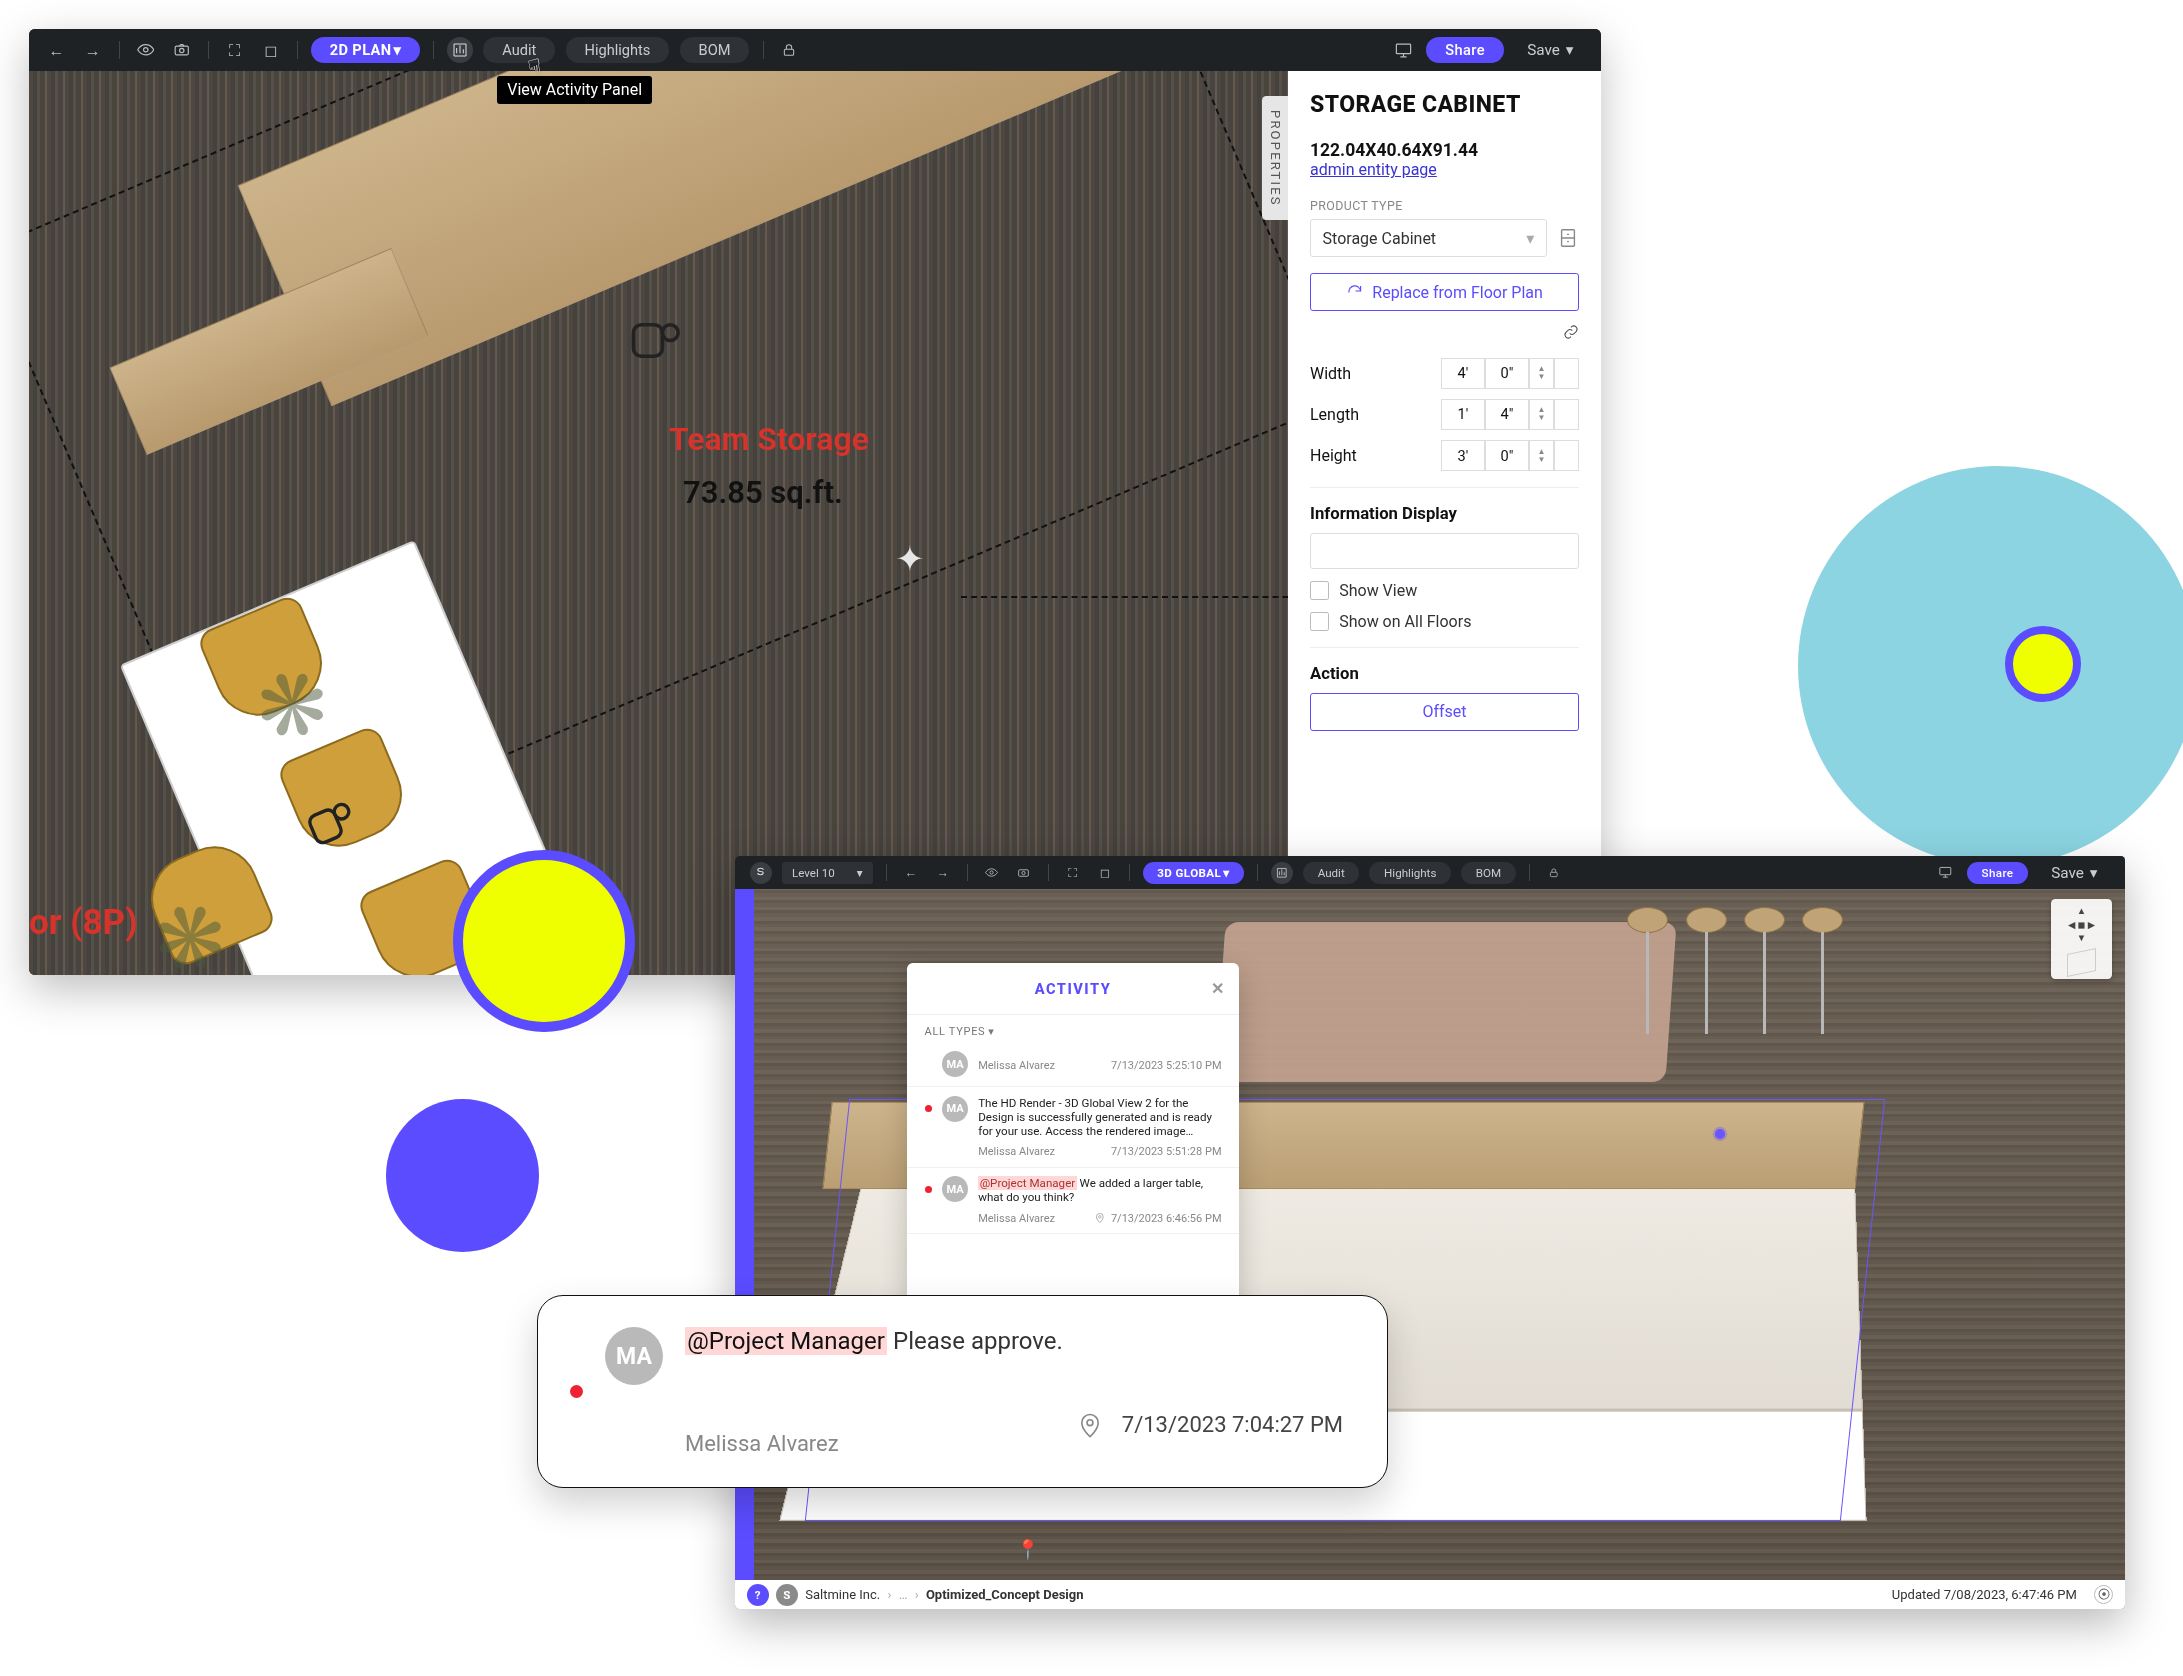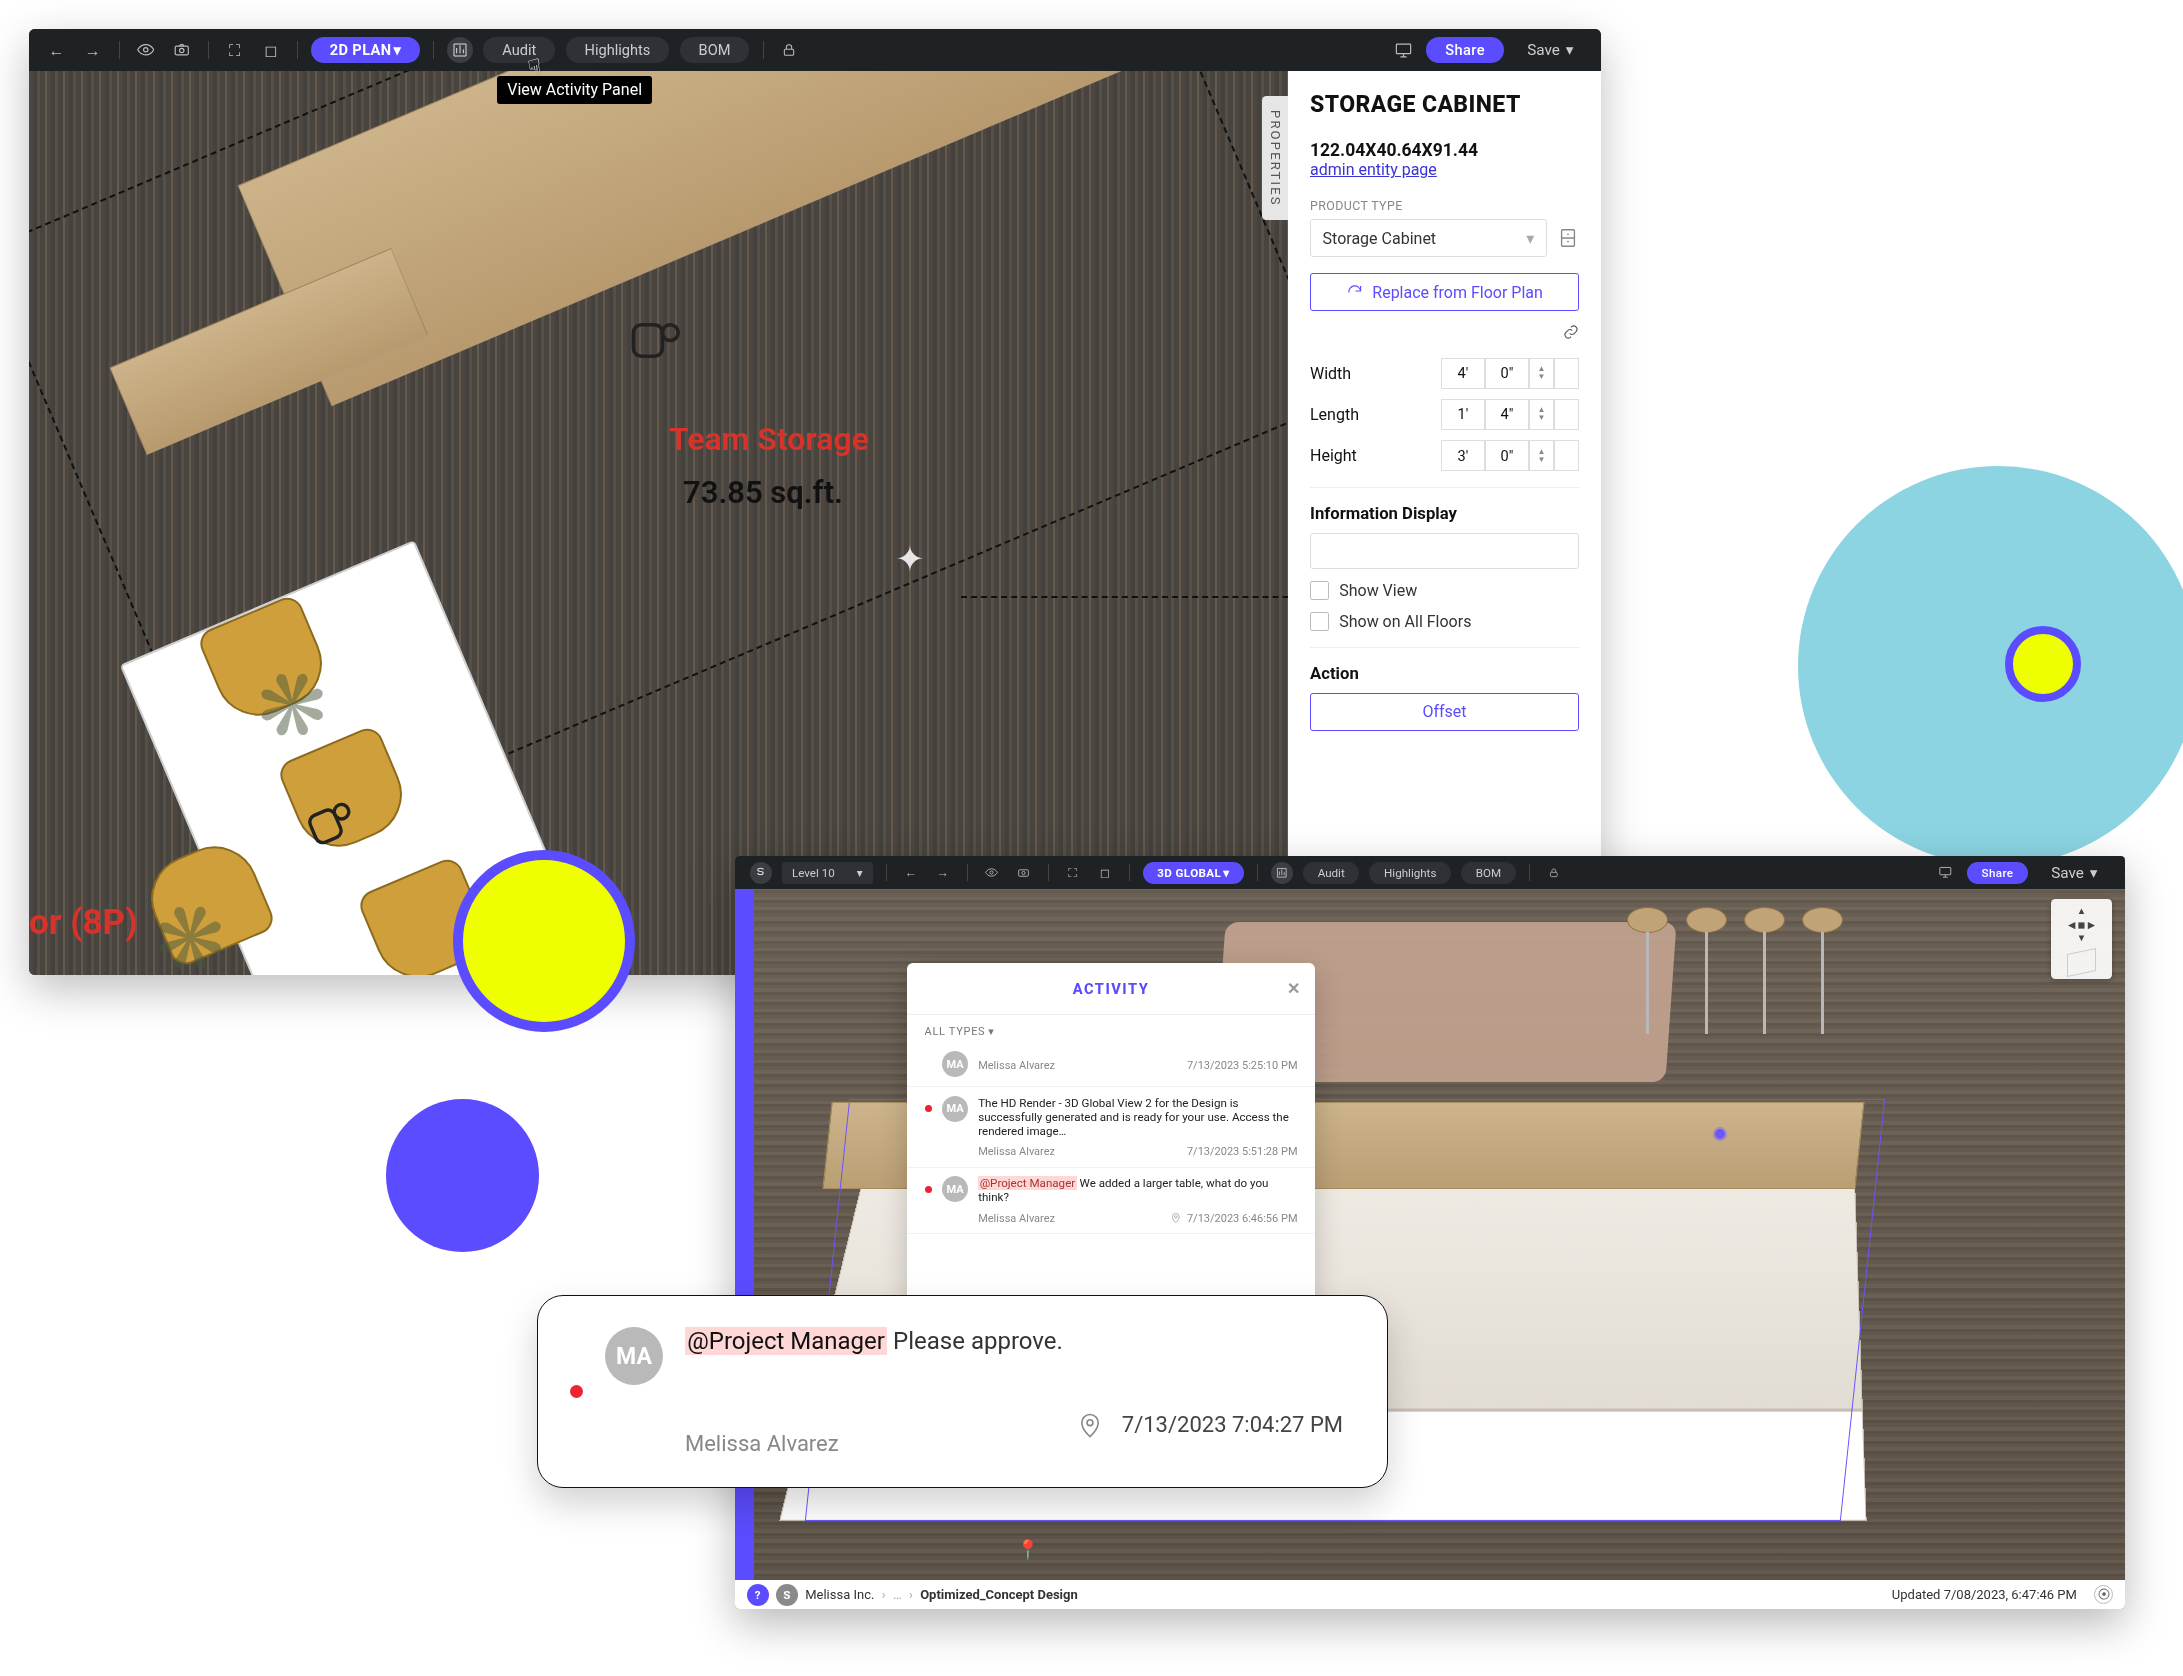--- a/index.html
+++ b/index.html
@@ -75,21 +75,21 @@
   .scene-cabinet { position:absolute; left:73px; top:247px; width:1033px; height:378px; background:linear-gradient(#f1ede6,#dcd6cc); transform:skewX(-6deg) perspective(655px) rotateX(10deg); border:0.7px solid #c1b9ad; box-shadow: inset 0 -102px 0 #fff, inset 0 -105px 0 #c7bfb4; }
   .scene-top  { position:absolute; left:73px; top:213px; width:1033px; height:87px; background:linear-gradient(#cdb48c,#ba9f74); transform:skewX(-6deg); border:0.7px solid #a88c5c; }
   .scene-sel  { position:absolute; left:73px; top:210px; width:1036px; height:422px; border:1.5px solid #6a55ff; transform:skewX(-6deg); pointer-events:none; }
   .scene-sofa { position:absolute; left:466px; top:33px; width:451px; height:160px; background:#c7a592; border-radius:13px; transform:skewX(-4deg); opacity:.88; }
   .scene-stool{ position:absolute; top:17.5px; width:41px; height:131px; }
   .scene-stool .seat{ width:41px;height:26px;border-radius:50%;background:#c0a377;border:1.5px solid #8e7248; }
   .scene-stool .leg{ position:absolute;left:19px;top:25px;width:2.9px;height:102px;background:#b8b8b8; }
   .scene-floor{ position:absolute; inset:0; background:repeating-linear-gradient(0deg,#5c5248 0 3.6px,#524a40 3.6px 6.5px,#665c50 6.5px 10.2px); opacity:.7; }
 
   
-  .activity { position:absolute; left:153px; top:74px; width:408px; height:451px; background:#fff; border-radius:5.8px; box-shadow:0 10.2px 29px rgba(0,0,0,.2); overflow:hidden; }
+  .activity { position:absolute; left:153px; top:74px; width:332px; height:451px; background:#fff; border-radius:5.8px; box-shadow:0 10.2px 29px rgba(0,0,0,.2); overflow:hidden; }
   .activity .hdr { height:52px; display:flex; align-items:center; justify-content:center; color:#5b4cff; font-weight:800; letter-spacing:1.5px; font-size:14.6px; position:relative; border-bottom:0.7px solid #eee;}
   .activity .close { position:absolute; right:13px; top:16px; color:#999; font-size:16px; cursor:pointer; }
   .activity .filter { padding:10.2px 17.5px 4.4px; color:#777; font-size:11px; letter-spacing:0.7px; display:flex; align-items:center; gap:3px;}
   .act-item { display:flex; gap:10.2px; padding:8.7px 17.5px; border-bottom:0.7px solid #f1f1f1; }
   .act-item .av { width:26px; height:26px; border-radius:50%; background:#b9b9b9; color:#fff; font-size:11px; display:flex; align-items:center; justify-content:center; font-weight:700;}
   .act-item .body { flex:1; font-size:11.6px; color:#222; }
   .act-item .meta { color:#888; font-size:11px; display:flex; justify-content:space-between; margin-top:7.3px; }
   .act-item .dot  { width:7.3px;height:7.3px;border-radius:50%;background:#e23; margin-top:9.5px; flex:0 0 7.3px; }
   .mention { background:#ffd7d7; color:#a33; padding:0 1.5px; }
 
@@ -468,21 +468,21 @@
             </span>
           </div>
         </div>
       </div>
     </div>
   </div>
 
   <div class="footer">
     <div class="badge-round" style="background:#5b4cff">?</div>
     <div class="badge-round" style="background:#8a8a8a">S</div>
-    <span>Melissa Inc.</span>
+    <span>Saltmine Inc.</span>
     <span class="crumb-sep">›</span>
     <span class="crumb-sep">…</span>
     <span class="crumb-sep">›</span>
     <b>Optimized_Concept Design</b>
     <div class="spacer"></div>
     <span>Updated 7/08/2023, 6:47:46 PM</span>
     <span style="margin-left:10.2px;color:#666;width:19px;height:19px;border:1.1px solid #bbb;border-radius:50%;display:flex;align-items:center;justify-content:center;">⦿</span>
   </div>
 </div>
 

